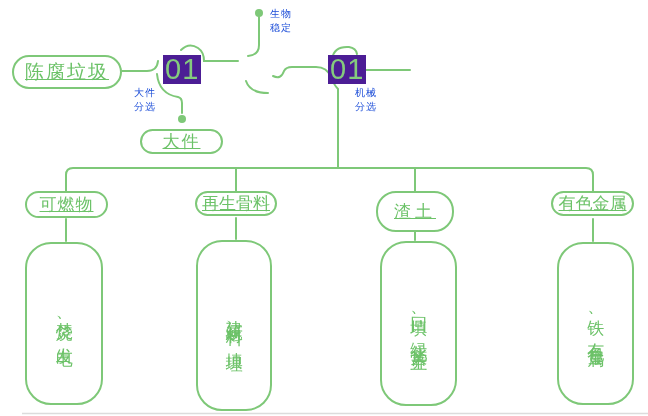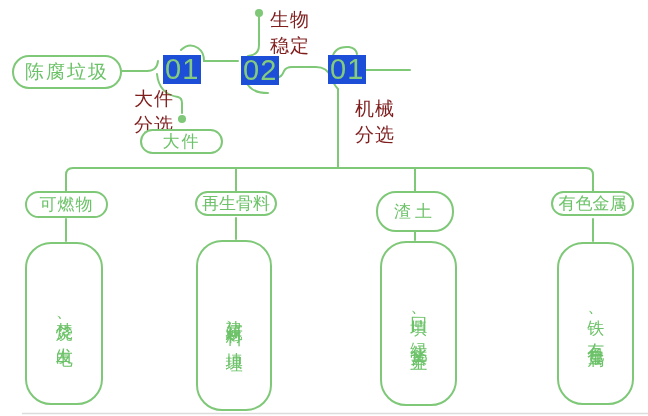--- a/index.html
+++ b/index.html
@@ -5,29 +5,29 @@
   html,body{margin:0;padding:0;background:#ffffff;}
   #stage{
     position:relative;width:648px;height:416px;background:#ffffff;overflow:hidden;
     font-family:"Liberation Sans", sans-serif;
   }
   #stage *{box-sizing:border-box;}
   svg.lines{position:absolute;left:0;top:0;z-index:0;}
   .pill{
     position:absolute;z-index:2;border:2px solid #7ec878;border-radius:20px;
     color:#6cc268;background:#ffffff;display:flex;align-items:center;justify-content:center;
-    font-size:17px;letter-spacing:1px;white-space:nowrap;
+    font-size:17px;letter-spacing:1px;white-space:nowrap;text-decoration:underline;
   }
   .pill.source{font-size:19px;letter-spacing:2px;}
   .stepnum{
     position:absolute;z-index:2;color:#85cb7d;font-size:29px;line-height:1;
-    font-weight:400;letter-spacing:1px;background:#1d4ed8;padding:0 2px;
+    font-weight:400;letter-spacing:1px;background:#4c1d95;padding:0 2px;
   }
   .darklabel{
-    position:absolute;z-index:2;color:#7f1d1d;font-size:19px;line-height:1.38;
+    position:absolute;z-index:2;color:#1d4ed8;font-size:10px;line-height:1.38;
     white-space:pre-line;letter-spacing:1px;
   }
   .resultbox{
     position:absolute;z-index:2;border:2px solid #7ec878;border-radius:26px;background:#ffffff;
     display:flex;align-items:center;justify-content:center;
   }
   .vtext{
     writing-mode:vertical-rl;text-orientation:upright;
     color:#6cc268;font-size:17px;letter-spacing:3px;line-height:1.15;white-space:nowrap;
   }
@@ -66,28 +66,27 @@
       <path d="M415 218 V240"></path>
       <path d="M593 219 V241"></path>
     </g>
 
     <path d="M22 413.5 H648" stroke="#dcdcdc" stroke-width="1.5" fill="none"></path>
   </svg>
 
   <div class="pill source" style="left:12px;top:55px;width:110px;height:34px;">陈腐垃圾</div>
 
   <div class="stepnum" style="left:163px;top:55px;">01</div>
-  <div class="stepnum" style="left:241px;top:56px;">02</div>
   <div class="stepnum" style="left:328px;top:55px;">01</div>
 
   <div class="darklabel" style="left:134px;top:86px;">大件
 分选</div>
   <div class="darklabel" style="left:270px;top:7px;">生物
 稳定</div>
-  <div class="darklabel" style="left:355px;top:96px;">机械
+  <div class="darklabel" style="left:355px;top:86px;">机械
 分选</div>
 
   <div class="pill" style="left:140px;top:129px;width:83px;height:25px;font-size:17px;letter-spacing:2px;">大件</div>
 
   <div class="pill" style="left:195px;top:191px;width:82px;height:25px;letter-spacing:0;">再生骨料</div>
   <div class="pill" style="left:25px;top:191px;width:83px;height:27px;">可燃物</div>
   <div class="pill" style="left:376px;top:191px;width:78px;height:41px;letter-spacing:4px;">渣土</div>
   <div class="pill" style="left:551px;top:191px;width:83px;height:25px;letter-spacing:0;">有色金属</div>
 
   <div class="resultbox" style="left:25px;top:242px;width:78px;height:163px;">

